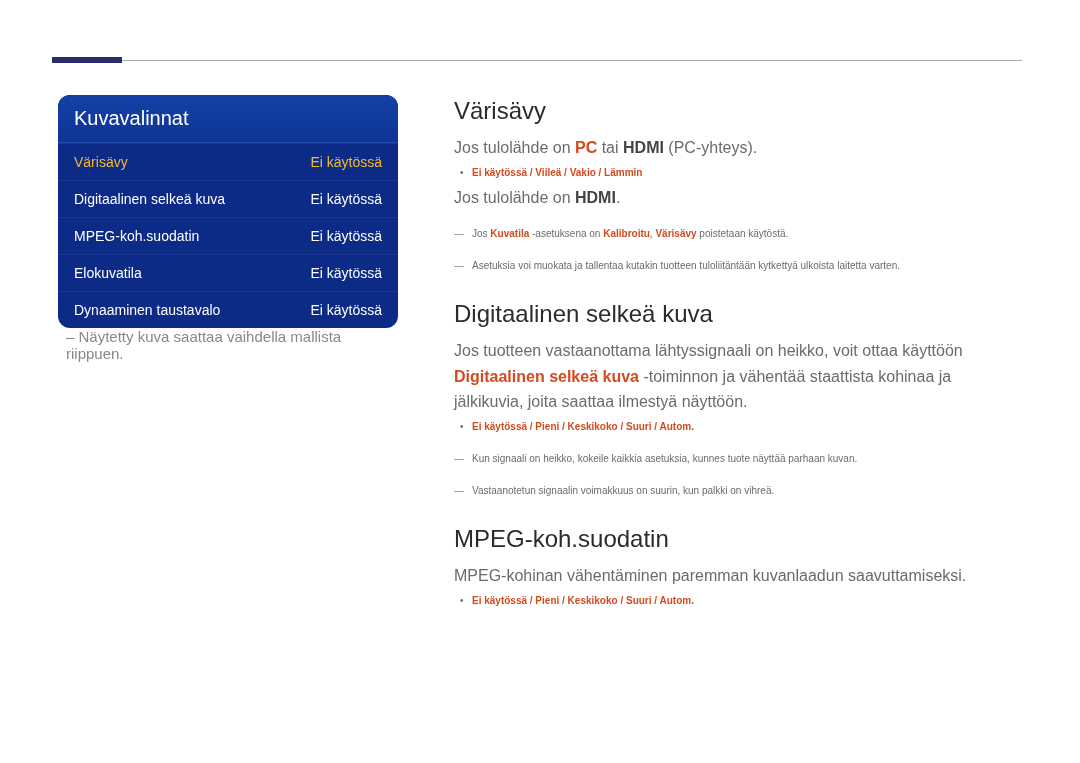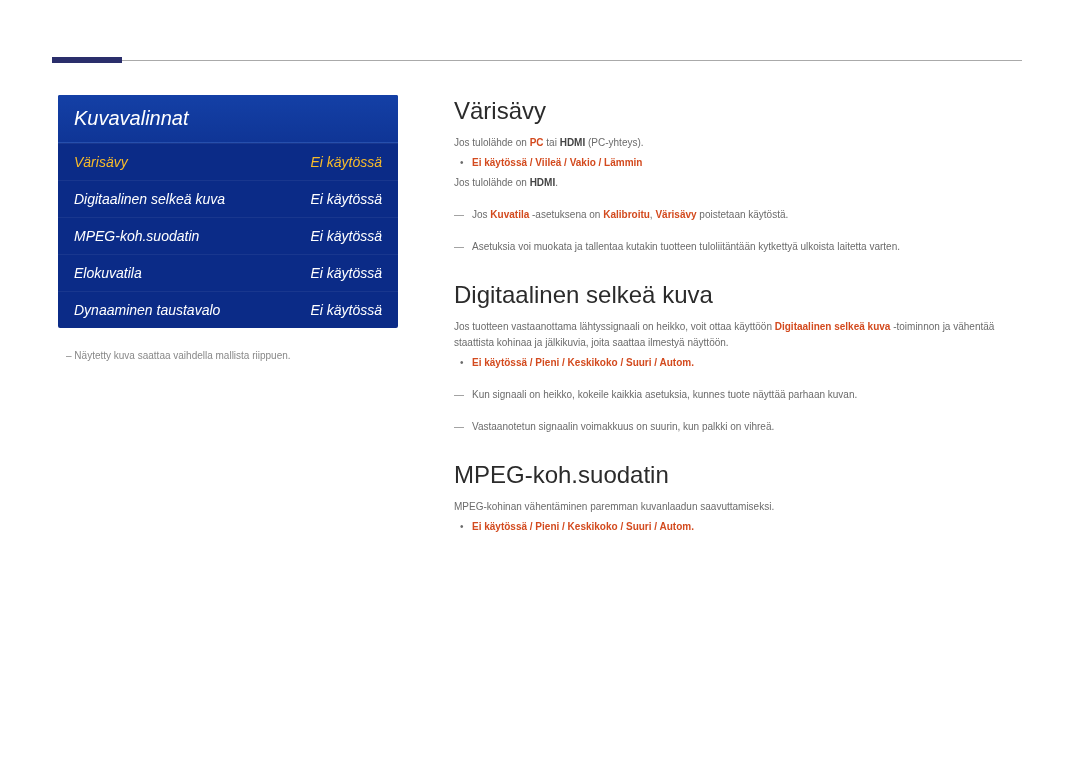--- a/index.html
+++ b/index.html
@@ -34,60 +34,59 @@
   }
   .left-col {
     width: 340px;
     flex-shrink: 0;
   }
   .right-col {
     flex: 1;
   }
   .menu-panel {
     background: linear-gradient(#0b2b87, #0b2b87);
-    border-radius: 2px;
+    border-radius: 12px;
     overflow: hidden;
     color: #fff;
     font-size: 14px;
-    font-style: italic;
   }
   .menu-title {
     background: linear-gradient(#1440a6, #0f3596);
     padding: 12px 16px;
     font-size: 20px;
     font-weight: 400;
     border-bottom: 1px solid rgba(255,255,255,0.08);
   }
   .menu-row {
     display: flex;
     justify-content: space-between;
     padding: 10px 16px;
     border-top: 1px solid rgba(255,255,255,0.06);
   }
   .menu-row.selected {
     color: #f7bb2a;
   }
   .caption {
-    font-size: 10px;
+    font-size: 15px;
     color: #888;
-    margin-top: 22px;
+    margin-top: 0;
     margin-left: 8px;
   }
   .section-h {
     font-size: 24px;
     font-weight: 400;
     color: #2b2b2b;
     margin-bottom: 10px;
     margin-top: 2px;
   }
   .section-h.mt {
     margin-top: 26px;
   }
   .small {
-    font-size: 10px;
+    font-size: 16px;
     color: #6b6b6b;
     line-height: 1.6;
     margin-bottom: 4px;
   }
   .bullet-line {
     font-size: 10px;
     color: #6b6b6b;
     line-height: 1.6;
     margin-bottom: 4px;
     padding-left: 18px;

